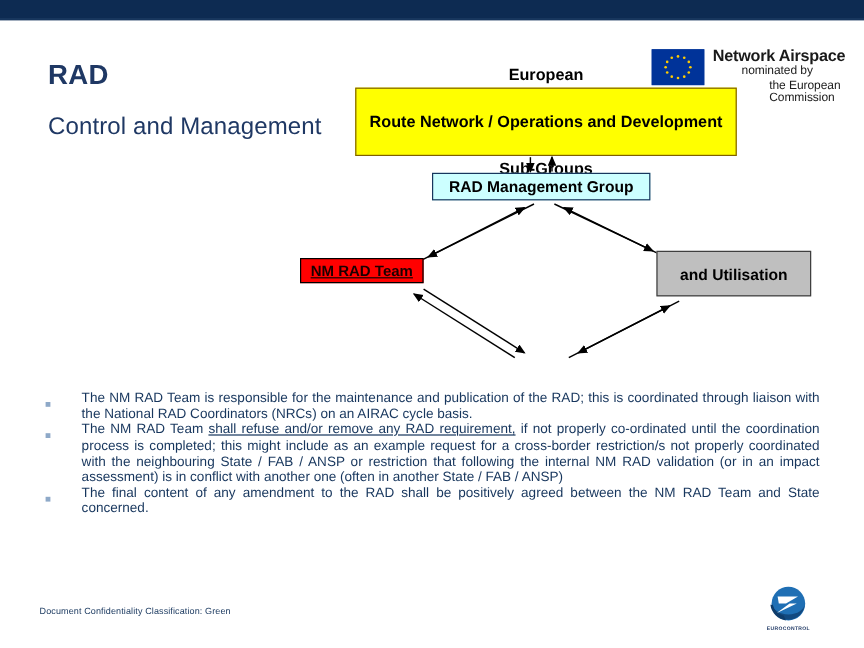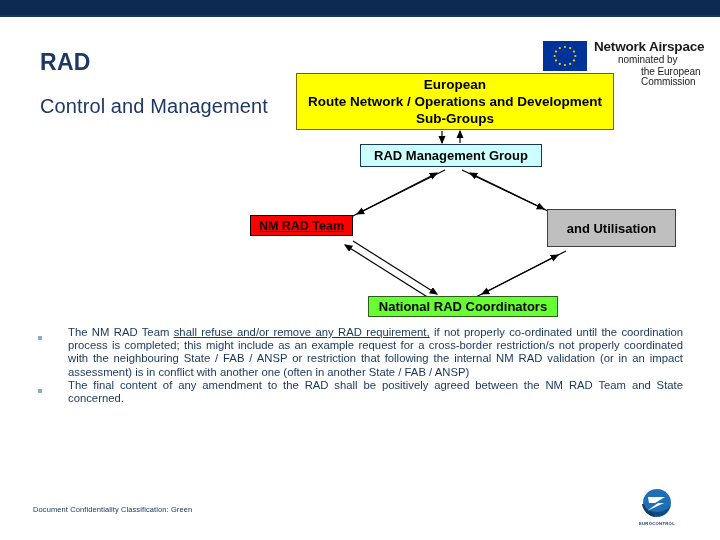--- a/index.html
+++ b/index.html
@@ -102,20 +102,21 @@
   .node {
     position: absolute;
     box-sizing: border-box;
     display: flex;
     flex-direction: column;
     align-items: center;
     justify-content: center;
     text-align: center;
     font-weight: bold;
     color: #000000;
+    gap: 22px;
   }
   .node .ln { display: block; }
 
   #node-subgroups {
     left: 296px;
     top: 73px;
     width: 318px;
     height: 57px;
     background: #ffff00;
     border: 1px solid #7f6000;
@@ -311,26 +312,27 @@
   </div>
 
   <div class="node" id="node-nmrad">
     <span class="ln">NM RAD Team</span>
   </div>
 
   <div class="node" id="node-airspace">
     <span class="ln">and Utilisation</span>
   </div>
 
-  <div class="node" id="node-nrc">
-    <span class="ln">National RAD Coordinators</span>
-  </div>
 </div>
 
 <div id="body-text">
+    <div class="bullet-row">
+      <div class="bullet-mark"><i></i></div>
+      <div class="bullet-text"><span>The NM RAD Team is responsible for the maintenance and publication of the RAD; this is coordinated through liaison with the National RAD Coordinators (NRCs) on an AIRAC cycle basis.</span></div>
+    </div>
     <div class="bullet-row">
       <div class="bullet-mark"><i></i></div>
       <div class="bullet-text"><span>The NM RAD Team </span><u>shall refuse and/or remove any RAD requirement,</u><span> if not properly co-ordinated until the coordination process is completed; this might include as an example request for a cross-border restriction/s not properly coordinated with the neighbouring State / FAB / ANSP or restriction that following the internal NM RAD validation (or in an impact assessment) is in conflict with another one (often in another State / FAB / ANSP)</span></div>
     </div>
     <div class="bullet-row">
       <div class="bullet-mark"><i></i></div>
       <div class="bullet-text"><span>The final content of any amendment to the RAD shall be positively agreed between the NM RAD Team and State concerned.</span></div>
     </div>
   </div>
 

